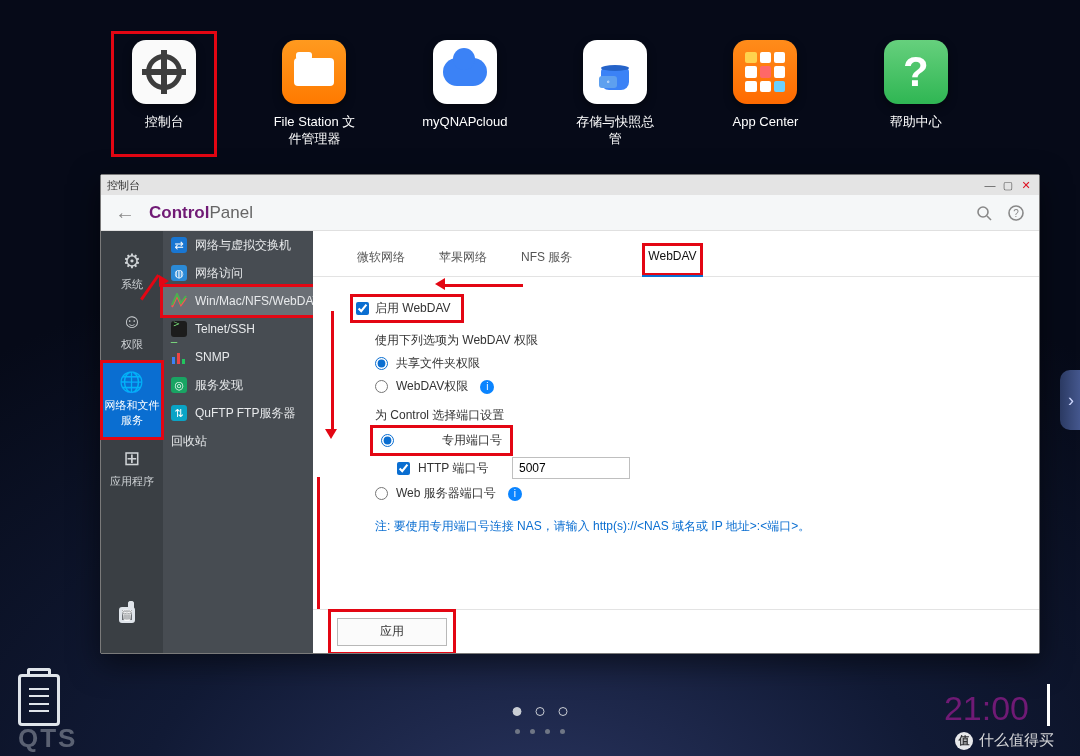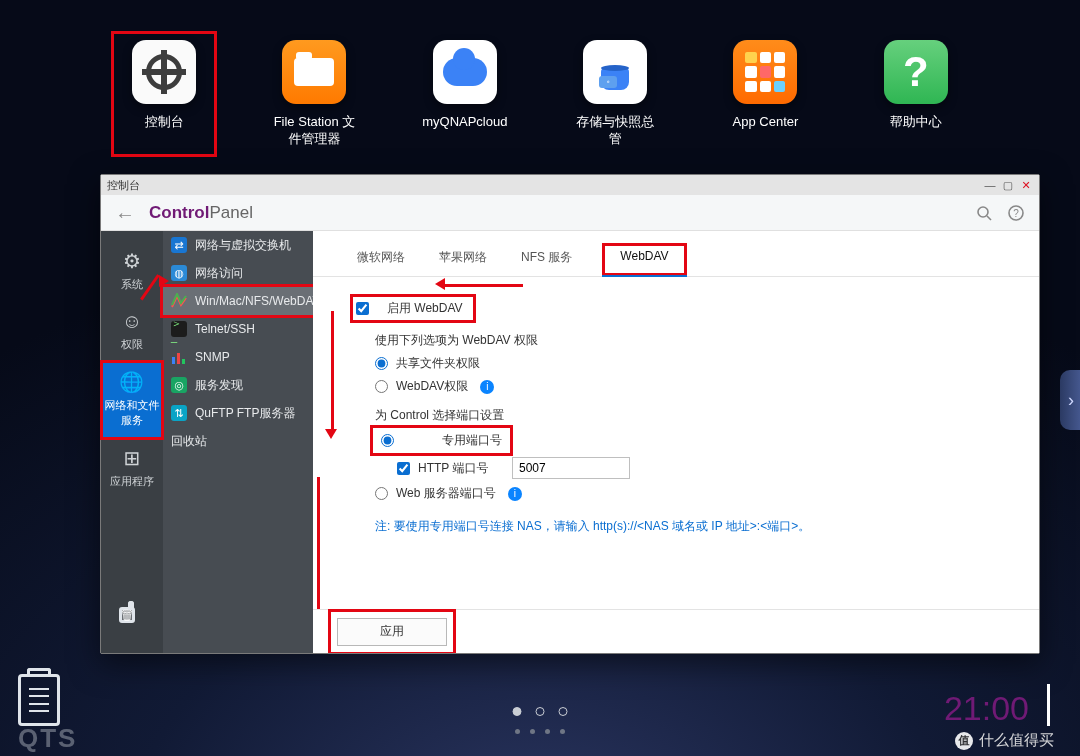--- a/index.html
+++ b/index.html
@@ -86,31 +86,31 @@
   .nico.tri{background:transparent;} .nico.shell{background:#1c1c1c;color:#8f8;}
   .nico.bars{background:transparent;} .nico.radar{background:#19a463;color:#fff;}
   .nico.ftp{background:#0aa4c6;color:#fff;} .nico.trash{background:#6b6f74;color:#fff;}
 
   
   .main { flex: 1; background: #fff; color: #333; font-size: 12px; display:flex;flex-direction:column; }
   .tabs { display: flex; gap: 26px; padding: 12px 40px 0; border-bottom: 1px solid #e3e3e3; }
   .tab { padding: 6px 4px 10px; color: #555; cursor:pointer; position:relative;}
   .tab.active { color:#111; }
   .tab.active::after{content:"";position:absolute;left:0;right:0;bottom:-1px;height:2px;background:#0a6ed1;}
-  .tab.redframe{outline:3px solid #e30613; outline-offset:-3px; padding:6px 18px 10px;}
+  .tab.redframe{outline:3px solid #e30613; outline-offset:-3px; padding:6px 6px 10px;margin-left:40px;}
 
   .form { padding: 14px 40px 10px; position:relative; flex:1; overflow:auto;}
   .row { display: flex; align-items: center; margin: 6px 0; gap:8px;}
   .indent1{margin-left:22px;} .indent2{margin-left:44px;}
   input[type=checkbox],input[type=radio]{accent-color:#0a6ed1; width:13px;height:13px;}
   input[type=text]{border:1px solid #bfbfbf;height:22px;width:118px;padding:0 6px;font-size:12px;}
   .info{display:inline-flex;width:14px;height:14px;border-radius:50%;background:#0a84ff;color:#fff;font-size:10px;align-items:center;justify-content:center;margin-left:4px;}
   .note{color:#0a6ed1;margin:16px 0 0 22px;}
   .sectlabel{margin:12px 0 4px 22px;}
-  .enable-frame{display:inline-flex;align-items:center;gap:18px;outline:3px solid #e30613;padding:3px 10px 3px 3px;}
+  .enable-frame{display:inline-flex;align-items:center;gap:6px;outline:3px solid #e30613;padding:3px 10px 3px 3px;}
 
   .applybar{position:absolute;left:0;right:0;bottom:0;height:44px;border-top:1px solid #e3e3e3;background:#fff;display:flex;align-items:center;padding:0 18px;}
   .applybtn{width:110px;height:28px;border:1px solid #b8b8b8;background:#fbfbfb;color:#333;cursor:pointer;font-size:12px;}
   .applyframe{outline:3px solid #e30613;padding:6px;}
 
   
   .arrow{position:absolute;background:#e30613;}
   .arrow.h{height:3px;} .arrow.v{width:3px;}
   .arrowhead{position:absolute;width:0;height:0;}
   .ah-left{border-top:6px solid transparent;border-bottom:6px solid transparent;border-right:10px solid #e30613;}

